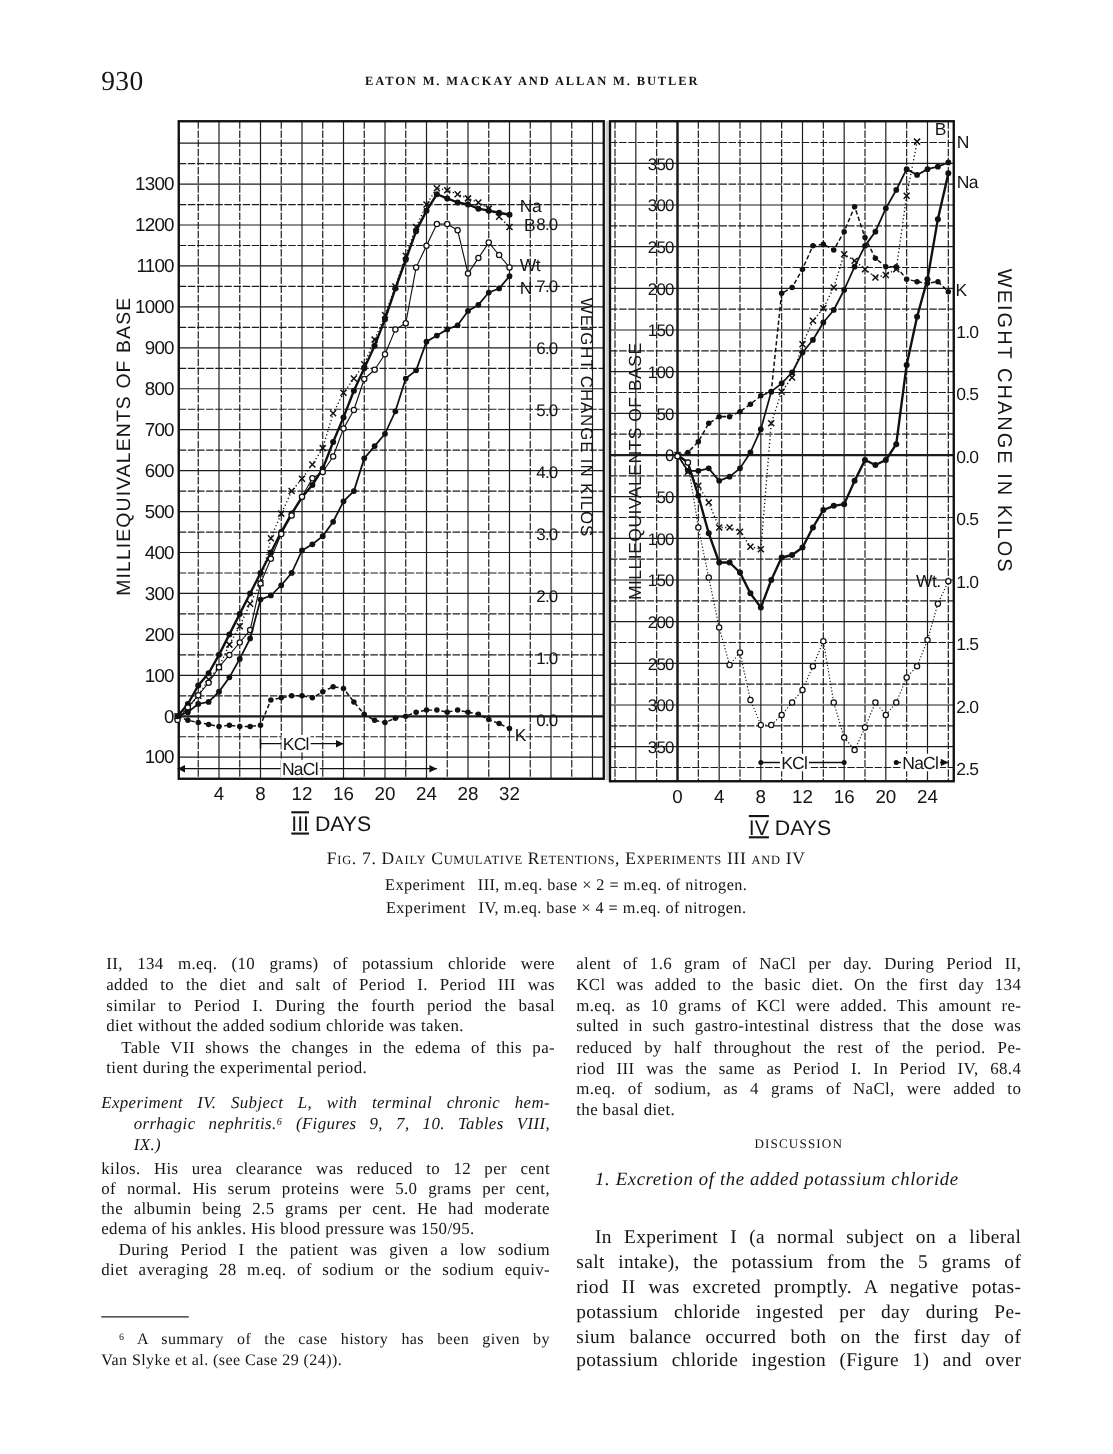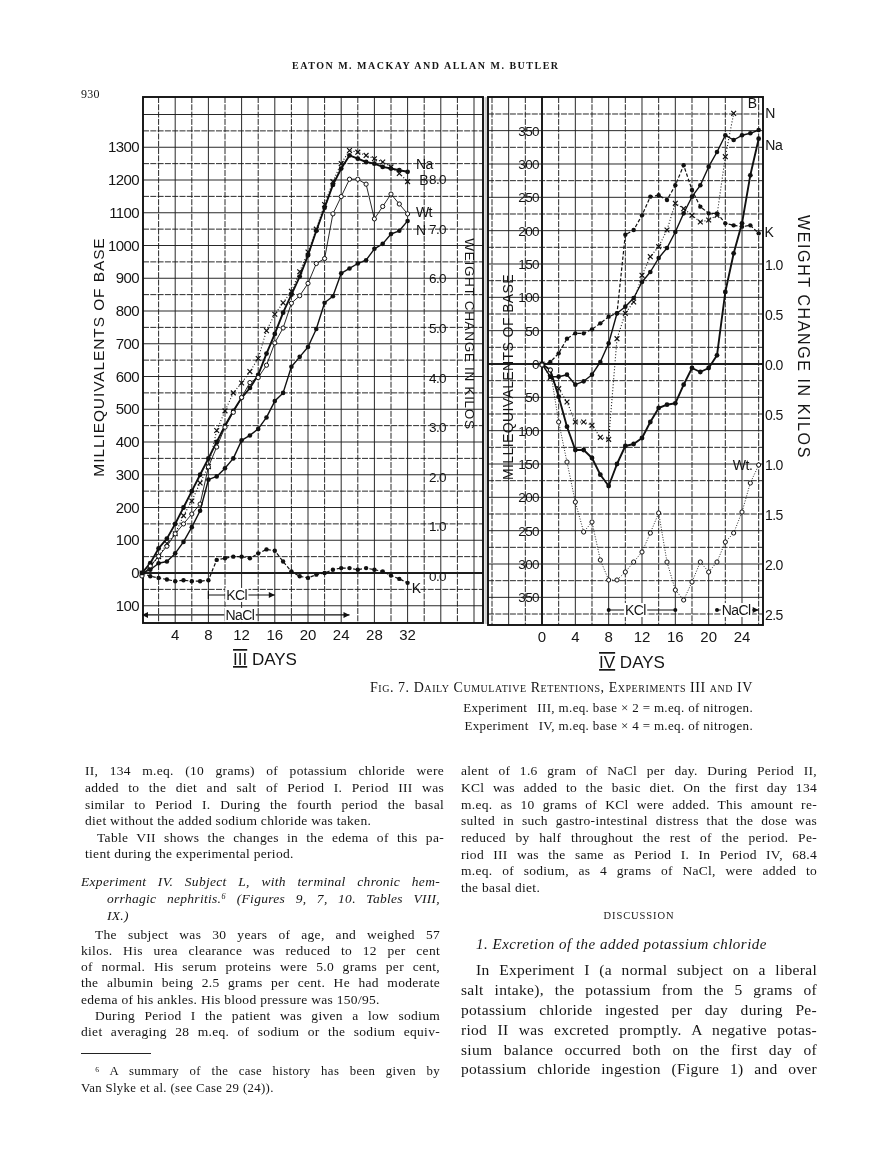--- a/index.html
+++ b/index.html
@@ -1,35 +1,35 @@
 <!DOCTYPE html>
 <html><head>
 <meta charset="utf-8">
 <style>
 html,body{margin:0;padding:0;}
 body{width:890px;height:1163px;position:relative;background:#ffffff;overflow:hidden;font-family:"Liberation Serif",serif;color:#151515;}
 #figure-svg{position:absolute;left:0;top:0;width:890px;height:680px;}
 #figure-svg text{font-family:"Liberation Sans",sans-serif;fill:#151515;}
-.pg-num{position:absolute;left:81px;top:54px;font-size:12px;letter-spacing:0.3px;line-height:22px;margin-top:29px;}
+.pg-num{position:absolute;left:81px;top:54px;font-size:22px;letter-spacing:0.3px;line-height:22px;}
 .running-head{position:absolute;left:292px;top:58px;font-size:10px;font-weight:bold;letter-spacing:1.5px;white-space:nowrap;line-height:16px;}
-.caption{position:absolute;left:153px;width:600px;text-align:right;white-space:nowrap;}
+.caption{position:absolute;left:153px;width:600px;text-align:center;white-space:nowrap;}
 .cap-title{top:679px;font-size:14px;font-variant:small-caps;letter-spacing:0.55px;line-height:18px;}
 .cap-line{font-size:13px;letter-spacing:0.35px;line-height:18px;}
 .cap-line .lbl{margin-right:10px;}
 .block{position:absolute;}
 .ln{text-align:justify;text-align-last:justify;overflow:hidden;white-space:normal;}
 .ln.last{text-align-last:left;}
 .sm{font-size:13.5px;letter-spacing:0.3px;}
 .sm-a .ln{height:16.6px;line-height:16.6px;}
 .sm-c .ln{height:16.23px;line-height:16.23px;}
 .sm-d .ln{height:16.66px;line-height:16.66px;}
 .ital{font-style:italic;}
 .ind12{padding-left:12px;}
 .ind14{padding-left:14px;}
-.ind15{padding-left:15px;}
+.ind15{padding-left:15px;margin-top:20px;}
 .ind26{padding-left:26px;}
 .fn{font-size:12.8px;letter-spacing:0.35px;}
 .fn .ln{height:17.3px;line-height:17.3px;}
 .fn-rule{position:absolute;left:81px;top:1053px;width:70px;height:0;border-top:1px solid #222;}
 .disc{position:absolute;left:461px;top:906.5px;width:356px;text-align:center;font-size:10.5px;letter-spacing:0.9px;line-height:17px;}
 .subhead{position:absolute;left:476px;top:933.5px;font-size:15px;font-style:italic;letter-spacing:0.5px;line-height:20px;white-space:nowrap;}
 .lg{font-size:15.5px;letter-spacing:0.3px;}
 .lg .ln{height:19.88px;line-height:19.88px;}
 </style>
 </head>
@@ -605,21 +605,20 @@
   <div class="ln last">tient during the experimental period.</div>
 </div>
 
 <div class="block sm sm-a ital" style="left:81px;top:874.4px;width:359px">
   <div class="ln">Experiment IV. Subject L, with terminal chronic hem-</div>
   <div class="ln ind26">orrhagic nephritis.⁶ (Figures 9, 7, 10. Tables VIII,</div>
   <div class="ln ind26 last">IX.)</div>
 </div>
 
 <div class="block sm sm-c" style="left:81px;top:926.8px;width:359px">
-  <div class="ln ind14">The subject was 30 years of age, and weighed 57</div>
   <div class="ln">kilos. His urea clearance was reduced to 12 per cent</div>
   <div class="ln">of normal. His serum proteins were 5.0 grams per cent,</div>
   <div class="ln">the albumin being 2.5 grams per cent. He had moderate</div>
   <div class="ln last">edema of his ankles. His blood pressure was 150/95.</div>
   <div class="ln ind14">During Period I the patient was given a low sodium</div>
   <div class="ln">diet averaging 28 m.eq. of sodium or the sodium equiv-</div>
 </div>
 
 <div class="fn-rule"></div>
 <div class="block fn" style="left:81px;top:1063px;width:359px">
@@ -637,17 +636,17 @@
   <div class="ln">m.eq. of sodium, as 4 grams of NaCl, were added to</div>
   <div class="ln last">the basal diet.</div>
 </div>
 
 <div class="disc">DISCUSSION</div>
 <div class="subhead">1. Excretion of the added potassium chloride</div>
 
 <div class="block lg" style="left:461px;top:960px;width:356px">
   <div class="ln ind15">In Experiment I (a normal subject on a liberal</div>
   <div class="ln">salt intake), the potassium from the 5 grams of</div>
+  <div class="ln">riod II was excreted promptly. A negative potas-</div>
   <div class="ln">potassium chloride ingested per day during Pe-</div>
-  <div class="ln">riod II was excreted promptly. A negative potas-</div>
   <div class="ln">sium balance occurred both on the first day of</div>
   <div class="ln">potassium chloride ingestion (Figure 1) and over</div>
 </div>
 
 </body></html>

